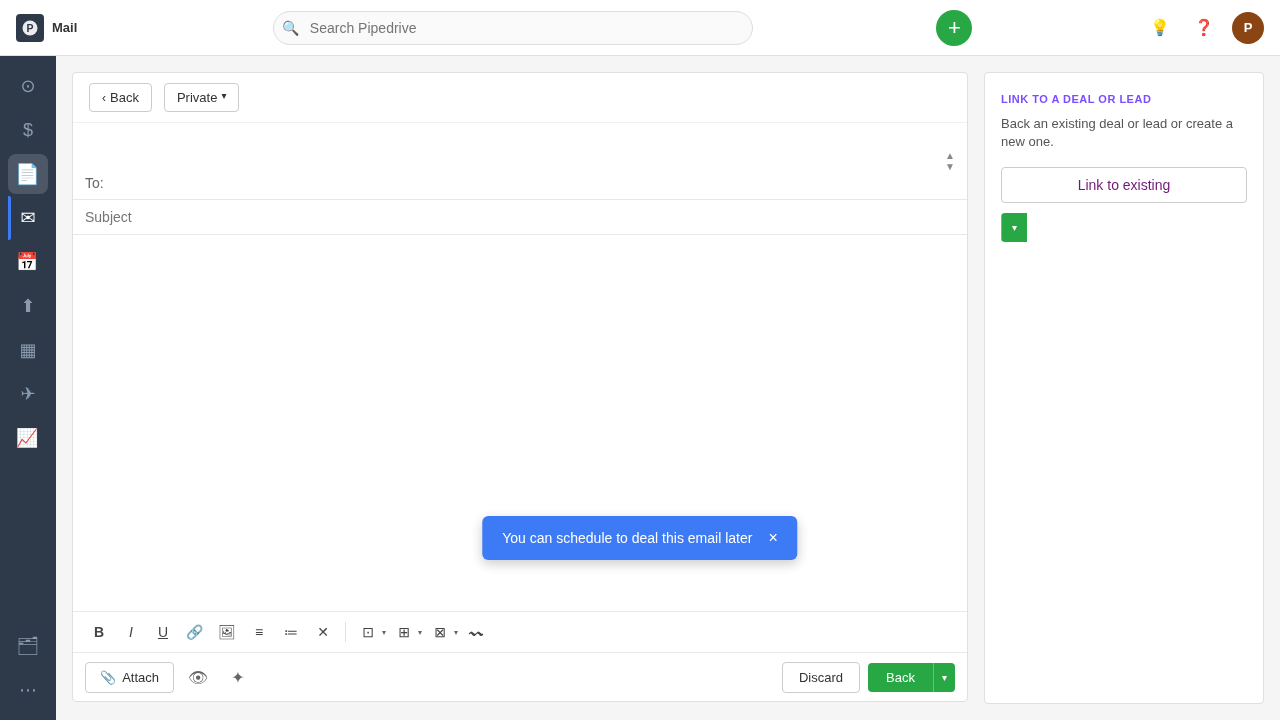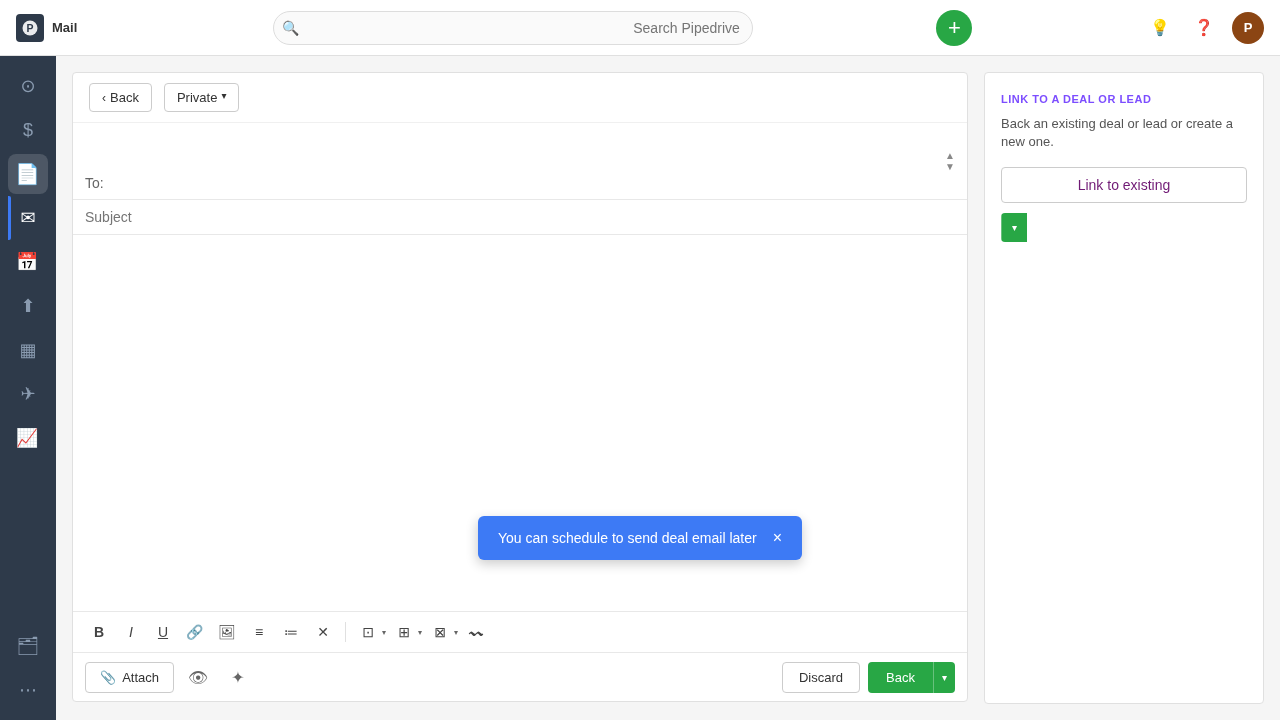--- a/index.html
+++ b/index.html
@@ -7,21 +7,21 @@
 
     
     .topnav {
       display: flex; align-items: center; background: #fff; height: 56px; padding: 0 16px;
       border-bottom: 1px solid #e0e0e0; flex-shrink: 0; z-index: 10;
     }
     .topnav-logo { font-weight: 700; font-size: 13px; color: #333; margin-right: 24px; display: flex; align-items: center; gap: 8px; }
     .topnav-logo-icon { width: 28px; height: 28px; background: #2e3a4a; border-radius: 4px; display: flex; align-items: center; justify-content: center; }
     .topnav-logo-icon svg { width: 18px; height: 18px; fill: #fff; }
     .topnav-search { flex: 1; max-width: 480px; margin: 0 auto; position: relative; }
-    .topnav-search input { width: 100%; padding: 8px 12px 8px 36px; border: 1px solid #ddd; border-radius: 20px; font-size: 14px; color: #666; background: #fafafa; outline: none; text-align: right; }
+    .topnav-search input { width: 100%; padding: 8px 12px 8px 36px; border: 1px solid #ddd; border-radius: 20px; font-size: 14px; color: #666; background: #fafafa; outline: none; }
     .topnav-search .search-icon { position: absolute; left: 10px; top: 50%; transform: translateY(-50%); color: #999; font-size: 14px; }
     .topnav-add-btn { width: 36px; height: 36px; border-radius: 50%; background: #28a745; border: none; color: #fff; font-size: 22px; cursor: pointer; display: flex; align-items: center; justify-content: center; margin-left: 12px; }
     .topnav-right { display: flex; align-items: center; gap: 12px; margin-left: auto; }
     .topnav-icon-btn { width: 32px; height: 32px; border-radius: 50%; display: flex; align-items: center; justify-content: center; cursor: pointer; color: #555; font-size: 16px; background: none; border: none; }
     .avatar { width: 32px; height: 32px; border-radius: 50%; background: #8b4513; display: flex; align-items: center; justify-content: center; color: #fff; font-size: 13px; font-weight: 600; cursor: pointer; }
 
     
     .app-body { display: flex; flex: 1; overflow: hidden; }
 
     
@@ -61,21 +61,21 @@
     .format-btn { width: 28px; height: 28px; display: flex; align-items: center; justify-content: center; border: none; background: none; cursor: pointer; color: #444; font-size: 14px; border-radius: 3px; }
     .format-separator { width: 1px; height: 20px; background: #e0e0e0; margin: 0 4px; }
     .format-btn-with-arrow { display: flex; align-items: center; }
     .format-caret { font-size: 8px; color: #666; cursor: pointer; }
 
     
     .action-bar { display: flex; align-items: center; padding: 8px 12px; gap: 8px; flex-shrink: 0; }
     .attach-btn { display: flex; align-items: center; gap: 6px; padding: 7px 14px; border: 1px solid #ccc; border-radius: 4px; background: #fff; cursor: pointer; font-size: 13px; color: #333; }
     .preview-btn { width: 32px; height: 32px; display: flex; align-items: center; justify-content: center; border: none; background: none; cursor: pointer; color: #666; font-size: 16px; border-radius: 4px; }
     .ai-btn { width: 32px; height: 32px; display: flex; align-items: center; justify-content: center; border: none; background: none; cursor: pointer; color: #666; font-size: 16px; border-radius: 4px; }
-    .action-right { margin-left: auto; display: flex; gap: 8px; }
+    .action-right { margin-left: auto; display: flex; gap: 8px; align-items: center; }
     .discard-btn { padding: 7px 16px; border: 1px solid #ccc; border-radius: 4px; background: #fff; cursor: pointer; font-size: 13px; color: #333; }
     .send-btn-group { display: flex; align-items: stretch; border-radius: 4px; overflow: hidden; }
     .send-btn { padding: 7px 18px; background: #28a745; color: #fff; border: none; cursor: pointer; font-size: 13px; font-weight: 500; }
     .send-caret-btn { padding: 7px 8px; background: #28a745; color: #fff; border: none; border-left: 1px solid rgba(255,255,255,0.3); cursor: pointer; font-size: 10px; }
 
     
     .right-panel { width: 280px; background: #fff; border-left: 1px solid #e0e0e0; padding: 20px 16px; flex-shrink: 0; margin: 16px 16px 16px 0; border-radius: 4px; border: 1px solid #e0e0e0; }
     .right-panel-section-label { font-size: 11px; font-weight: 700; color: #7c4dff; text-transform: uppercase; letter-spacing: 0.5px; margin-bottom: 10px; }
     .right-panel-desc { font-size: 13px; color: #555; margin-bottom: 16px; line-height: 1.4; }
     .link-existing-btn { width: 100%; padding: 9px; border: 1px solid #ccc; border-radius: 4px; background: #fff; cursor: pointer; font-size: 14px; color: #701a75; margin-bottom: 10px; }
@@ -249,15 +249,15 @@
             <span>▾</span>
           </button>
         </div>
       </div>
 
     </div>
   </div>
 </div>
 
 <div class="toast">
-  <span>You can schedule to send deal email later</span>
+  <span>You can schedule to deal this email later</span>
   <button class="toast-close">×</button>
 </div>
 
 </body></html>

